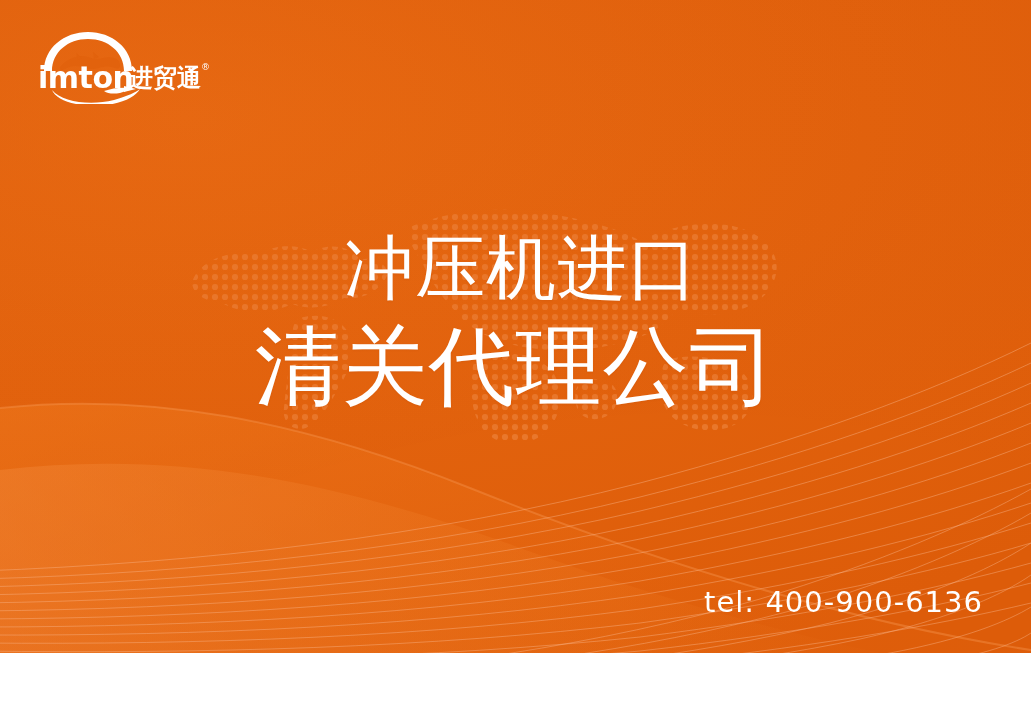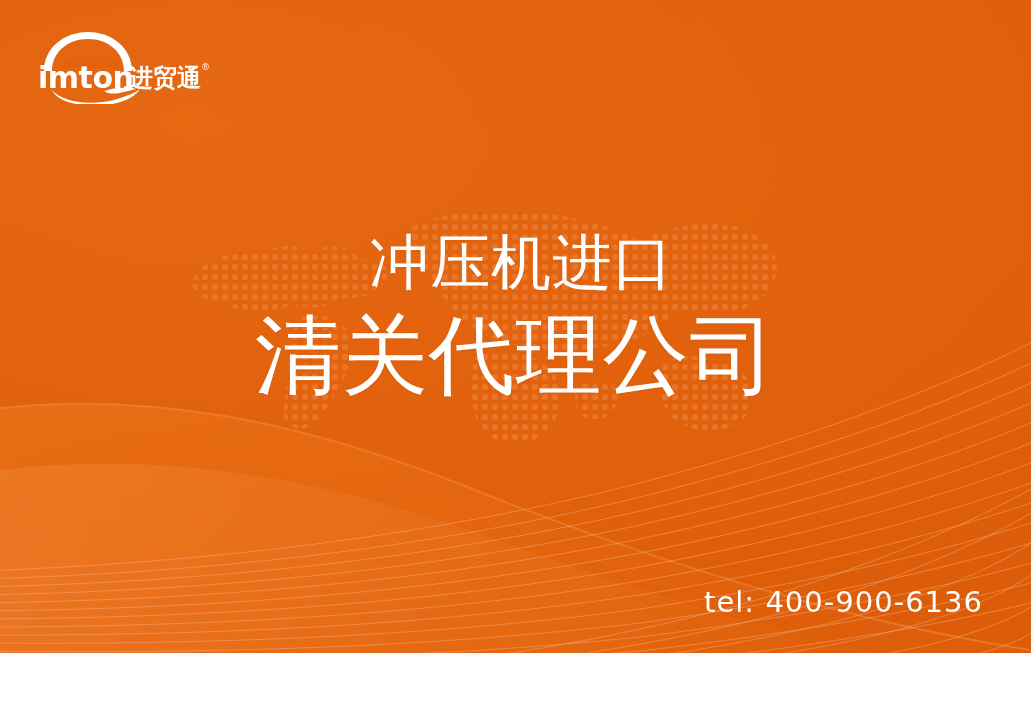--- a/index.html
+++ b/index.html
@@ -47,21 +47,21 @@
     top:228px;
     text-align:center;
     color:#ffffff;
     font-family:"DejaVu Sans","Liberation Sans",sans-serif;
     font-weight:300;
     letter-spacing:.055em;
     line-height:1.16;
     text-shadow:0 1px 2px rgba(150,60,0,.10);
   }
   .headline .line{ display:block; white-space:nowrap; }
-  .headline .line1{ font-size:60px;margin-left:12px; }
+  .headline .line1{ font-size:70px;margin-left:12px; }
   .headline .line2{ font-size:86px; margin-top:8px; }
 
   
   .tel{
     position:absolute;
     right:48px;
     bottom:34px;
     color:#ffffff;
     font-size:29px;
     font-weight:400;

